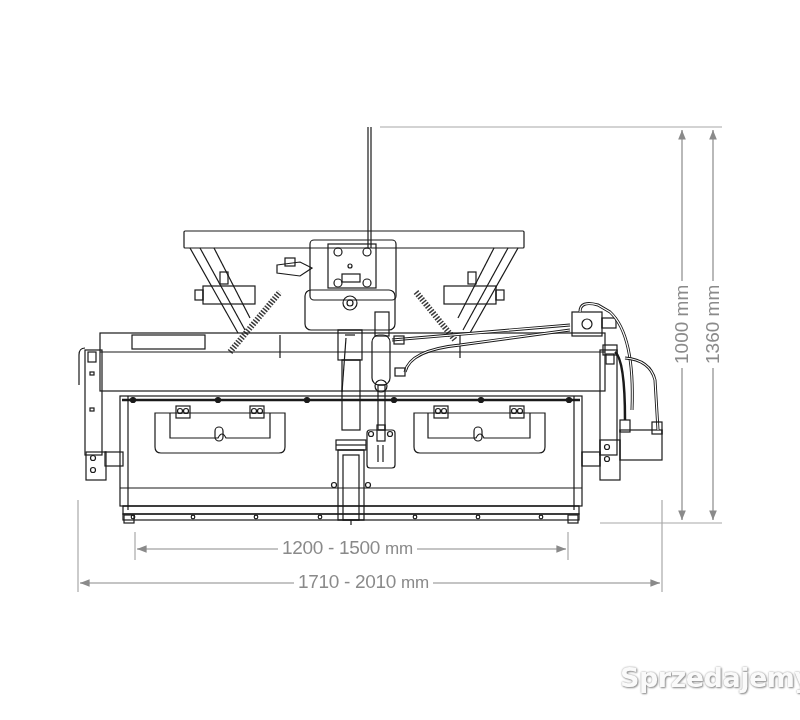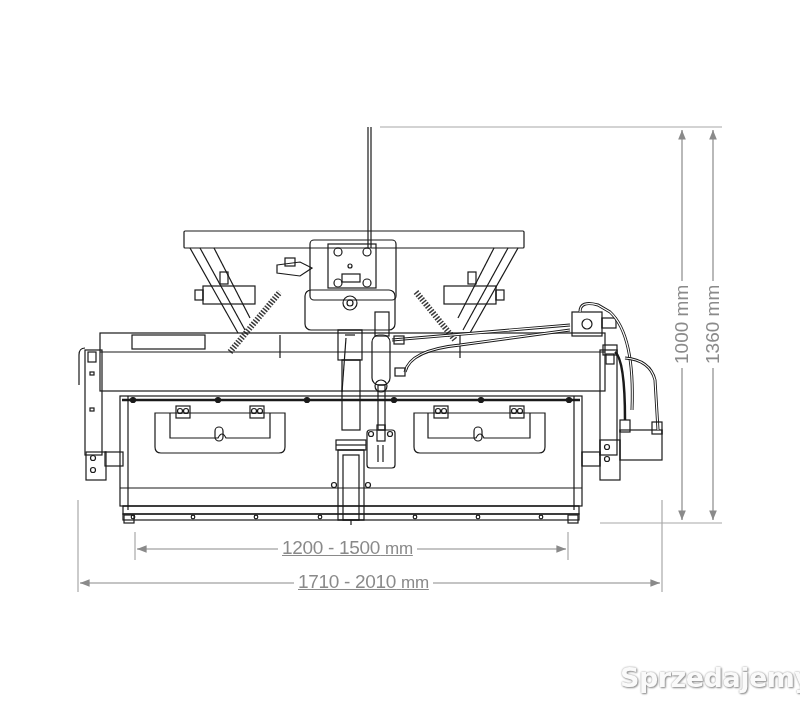--- a/index.html
+++ b/index.html
@@ -1,18 +1,18 @@
 <!DOCTYPE html>
 <html><head>
   <meta charset="utf-8">
   <style>
     html, body { margin: 0; padding: 0; background: #ffffff; }
     body { width: 800px; height: 720px; position: relative; overflow: hidden; font-family: "Liberation Sans", sans-serif; }
     .drawing { position: absolute; left: 0; top: 0; width: 800px; height: 720px; }
-    .dim-label { position: absolute; color: #8a8a8a; font-family: "Liberation Sans", sans-serif; font-size: 19px; letter-spacing: -0.3px; background: #fff; padding: 0 4px; white-space: nowrap; text-decoration: underline; }
+    .dim-label { position: absolute; color: #8a8a8a; font-family: "Liberation Sans", sans-serif; font-size: 19px; letter-spacing: -0.3px; background: #fff; padding: 0 4px; white-space: nowrap; }
     .dim-label .unit { font-size: 17px; }
     .vlabel { position: absolute; color: #8a8a8a; font-family: "Liberation Sans", sans-serif; font-size: 19px; background: #fff; padding: 0 4px; white-space: nowrap; transform-origin: left top; transform: rotate(-90deg); }
     .watermark { position: absolute; left: 620px; top: 662px; font-family: "DejaVu Sans", sans-serif; font-weight: bold; font-size: 27px; color: #fafafa; letter-spacing: -0.5px; text-shadow: 0 0 2px #9a9a9a, 1px 1px 2px #8a8a8a; }
   </style>
 </head>
 <body>
 
 <svg class="drawing" viewBox="0 0 800 720" xmlns="http://www.w3.org/2000/svg">
   <defs>
     <marker id="arrow" viewBox="0 0 10 10" refX="10" refY="5" markerWidth="8" markerHeight="8" orient="auto-start-reverse">

